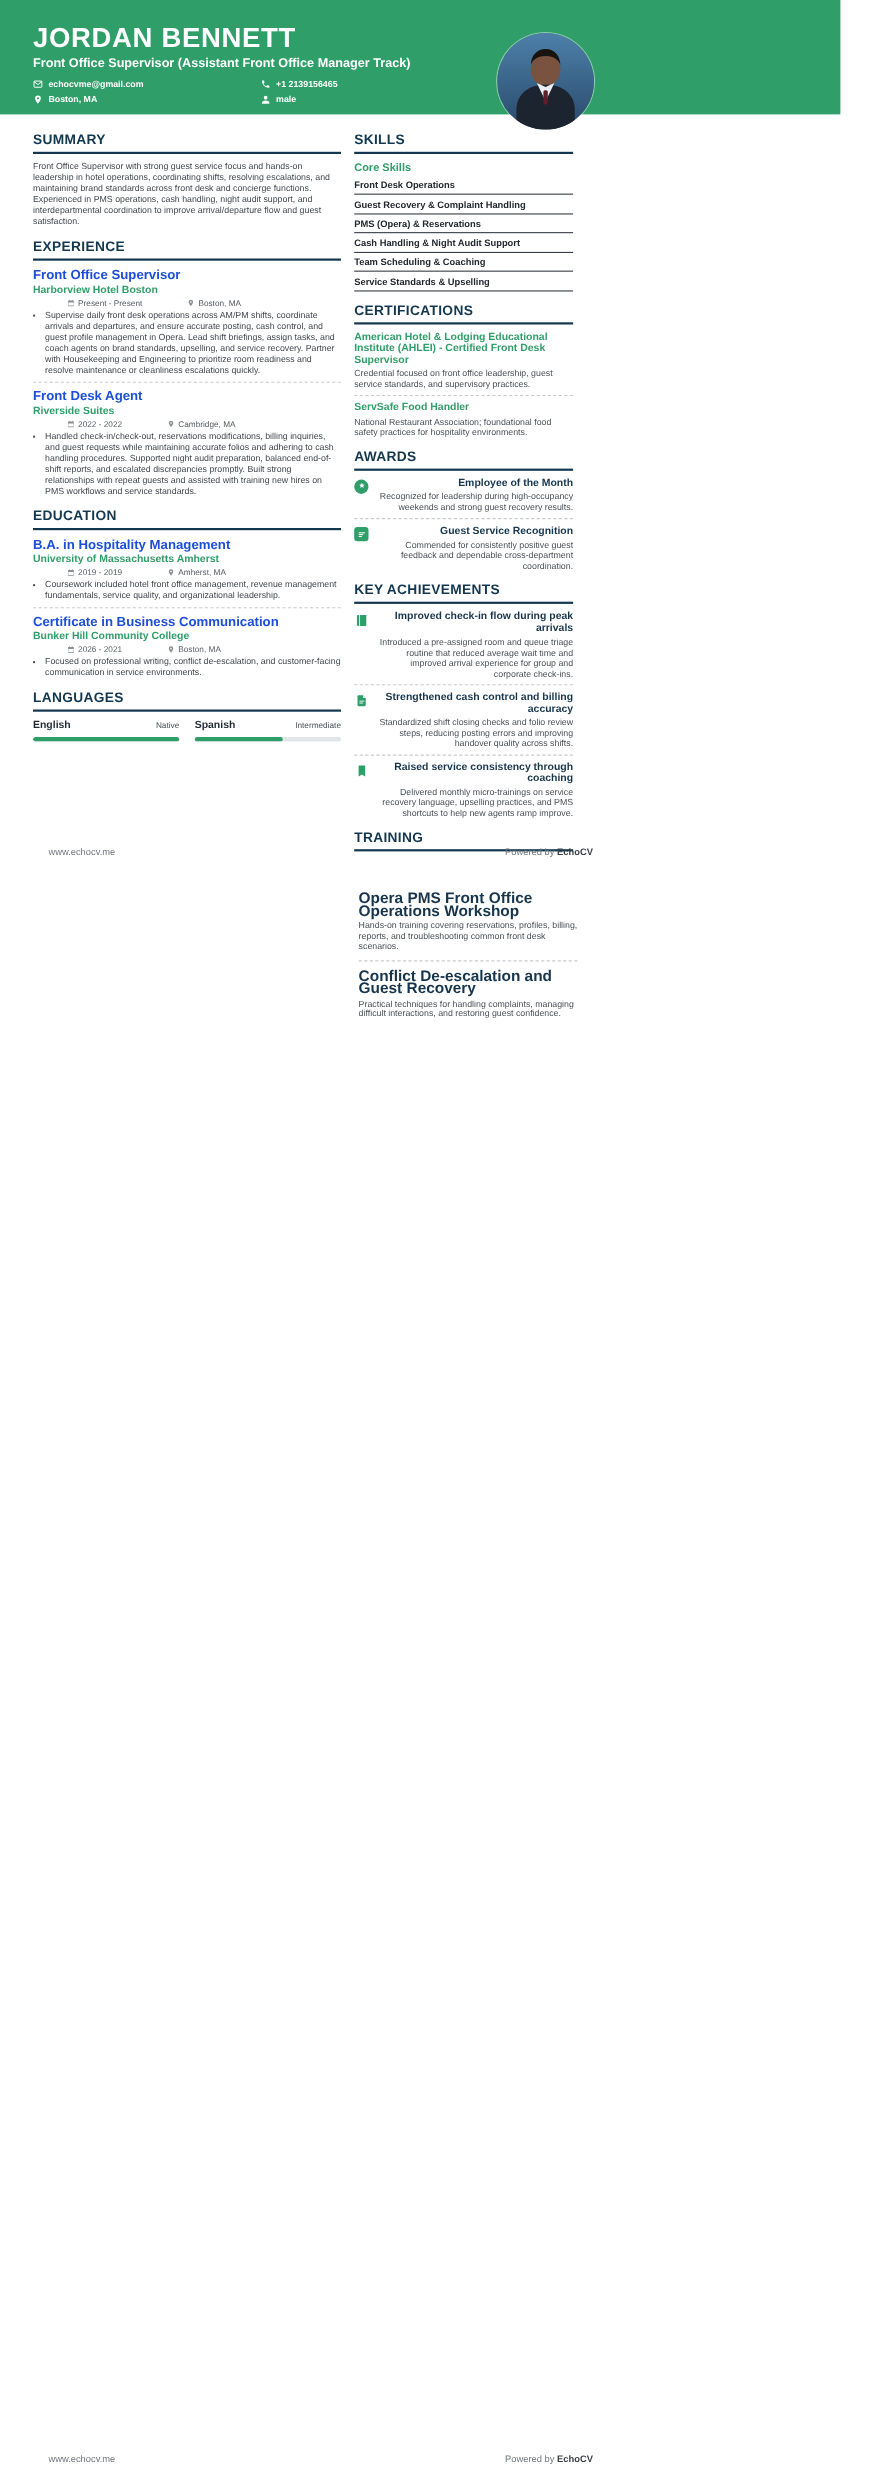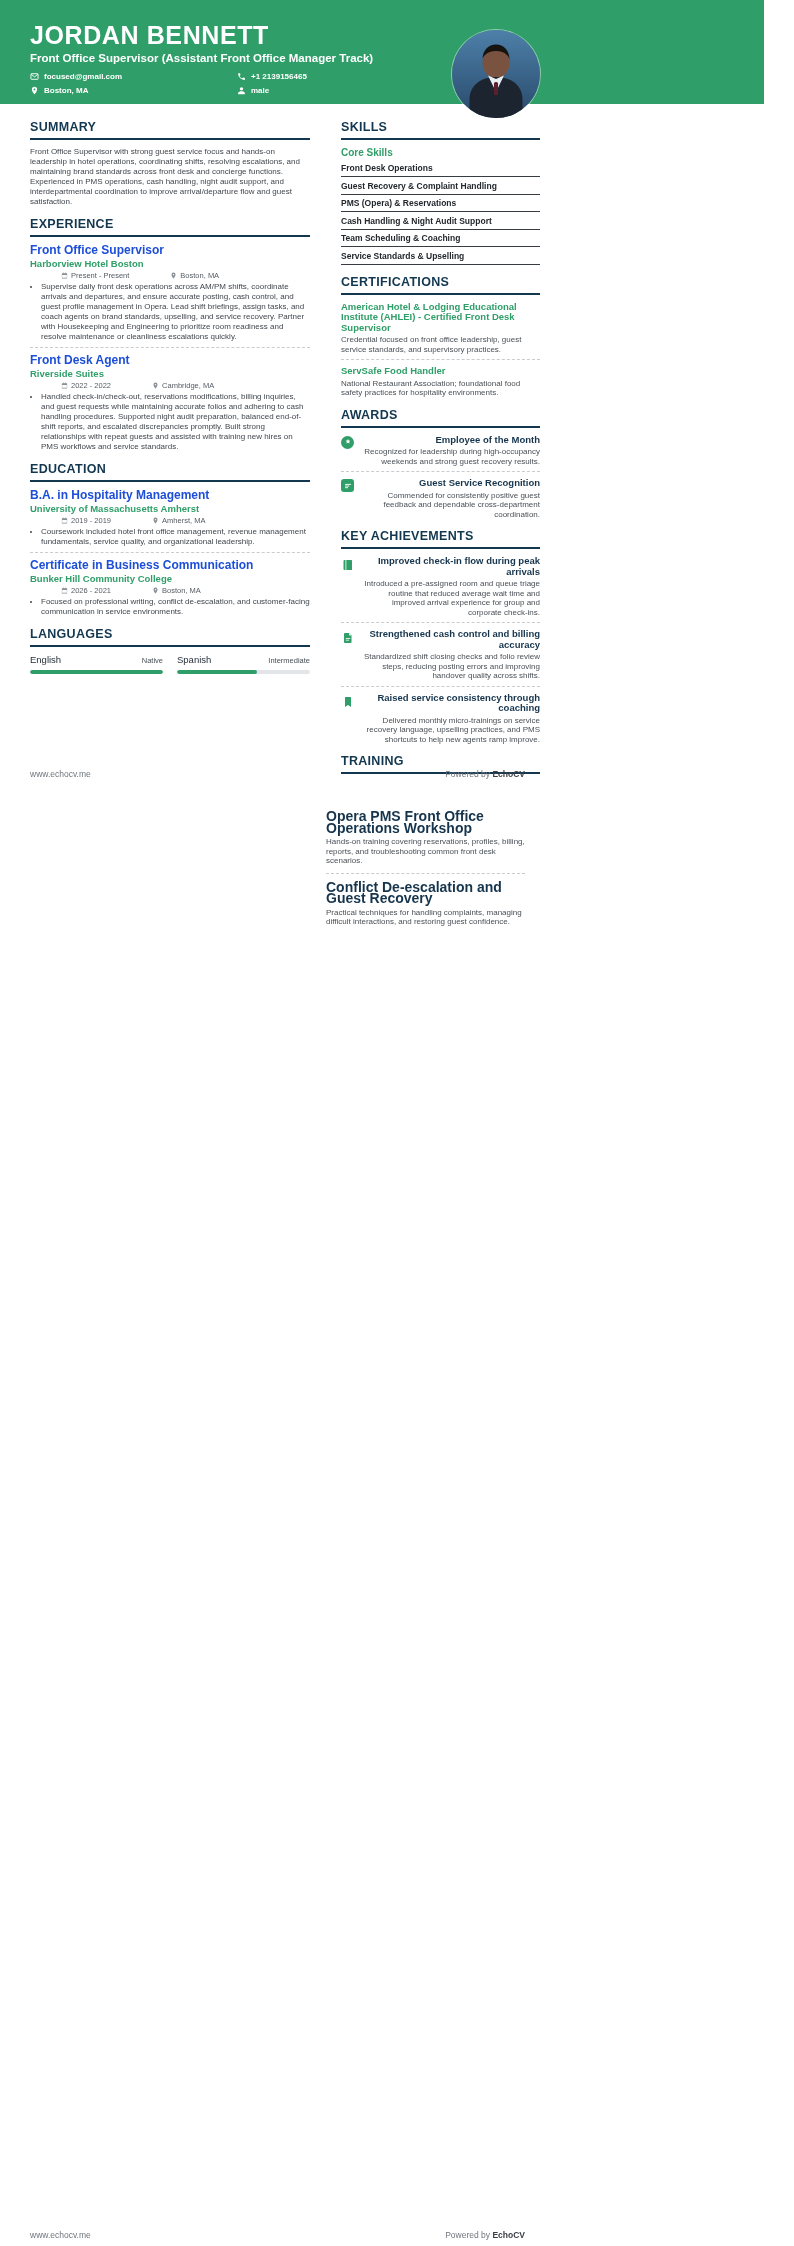--- a/index.html
+++ b/index.html
@@ -20,21 +20,21 @@
   .hero-title{margin-top:4px;font-size:11.5px;font-weight:700;}
   .contacts{margin-top:8px;display:grid;grid-template-columns:207px 220px;row-gap:5px;
     font-size:8px;font-weight:700;}
   .contact{display:flex;align-items:center;gap:5px;}
   .contact svg{width:9px;height:9px;flex:none;}
   .avatar{position:absolute;left:452px;top:30px;width:88px;height:88px;border-radius:50%;
     overflow:hidden;box-shadow:0 0 0 1px rgba(255,255,255,.45);}
   .avatar svg{display:block;width:88px;height:88px;}
 
   
-  .main{display:flex;gap:31px;padding:16px 269px 0 30px;}
+  .main{display:flex;gap:12px;padding:16px 269px 0 30px;}
   .col-left{width:280px;flex:none;}
   .col-right{width:199px;flex:none;}
 
   .sec{margin-bottom:10px;}
   .sec-h{margin:0 0 7px 0;font-size:12.5px;line-height:15px;font-weight:800;letter-spacing:.3px;
     color:#12374f;border-bottom:2px solid #12374f;padding-bottom:3px;}
 
   .body-text{margin:0;font-size:8px;line-height:10px;color:#41474d;}
 
   .item-title{margin:0;font-size:12px;line-height:13px;font-weight:600;color:#1d4ed8;}
@@ -42,21 +42,21 @@
   .meta{display:flex;gap:10px;align-items:center;font-size:7.5px;line-height:9px;color:#565c63;margin-bottom:2px;}
   .meta-chip{display:flex;align-items:center;gap:3px;padding-left:31px;}
   .meta-chip svg{width:7px;height:7px;flex:none;}
   .bullets{margin:2px 0 0 0;padding-left:11px;}
   .bullets li{font-size:8px;line-height:10px;color:#41474d;}
   .sep{border-top:1px dashed #c7ccd1;margin:5px 0 6px;}
 
   
   .lang-grid{display:grid;grid-template-columns:1fr 1fr;column-gap:14px;}
   .lang-row{display:flex;justify-content:space-between;align-items:baseline;}
-  .lang-name{font-size:9.5px;font-weight:400;color:#1f2a35;}
+  .lang-name{font-size:9.5px;font-weight:700;color:#1f2a35;}
   .lang-level{font-size:7.5px;color:#4a5056;}
   .bar{height:4px;background:#e3e6e9;border-radius:2px;margin-top:5px;overflow:hidden;}
   .bar-fill{height:100%;background:#2f9e68;border-radius:2px;}
 
   
   .skill-group{font-size:10px;font-weight:700;color:#2f9e68;margin:0 0 5px;}
   .skill{font-size:8.5px;line-height:10px;font-weight:700;color:#23282d;
     padding-bottom:3px;border-bottom:1.5px solid #373d43;margin-bottom:3.5px;}
 
   
@@ -72,41 +72,41 @@
   .ico-badge svg{width:10px;height:10px;}
   .ico-plain{width:13px;height:13px;flex:none;margin-top:1px;}
   .ico-plain svg{width:12px;height:12px;fill:#2f9e68;}
   .ico-title{margin:0 0 2px;font-size:9.5px;line-height:10.5px;font-weight:700;color:#16354d;}
 
   
   .train-title{margin:0 0 3px;font-size:14px;line-height:11.5px;font-weight:700;color:#16354d;}
   .training-continued{position:absolute;left:326px;top:26px;width:199px;}
 
   
-  .page-footer{position:absolute;left:30px;width:495px;bottom:6px;display:flex;
+  .page-footer{position:absolute;left:44px;width:495px;bottom:6px;display:flex;
     justify-content:space-between;align-items:flex-start;font-size:8.5px;color:#70767c;}
   .brand{color:#3a3f45;font-weight:700;}
 </style>
 </head>
 <body>
 
 <div class="canvas">
 
   <section class="page page1">
 
     <header class="hero">
       <h1>JORDAN BENNETT</h1>
       <div class="hero-title">Front Office Supervisor (Assistant Front Office Manager Track)</div>
       <div class="contacts">
         <div class="contact">
           <svg viewBox="0 0 24 24">
               <rect x="2.5" y="4.5" width="19" height="15" rx="1.5" fill="none" stroke="#fff" stroke-width="2.4"></rect>
               <path d="M3 6l9 7 9-7" fill="none" stroke="#fff" stroke-width="2.4"></path>
             </svg>
-          <span>focused@gmail.com</span>
+          <span>echocvme@gmail.com</span>
         </div>
         <div class="contact">
           <svg viewBox="0 0 24 24">
               <path fill="#fff" d="M6.62 10.79a15.05 15.05 0 0 0 6.59 6.59l2.2-2.2a1 1 0 0 1 1.01-.25c1.12.37 2.33.57 3.58.57a1 1 0 0 1 1 1V20a1 1 0 0 1-1 1C10.85 21 3 13.15 3 3.99A1 1 0 0 1 4 3h3.5a1 1 0 0 1 1 1c0 1.25.2 2.46.57 3.58a1 1 0 0 1-.25 1.01l-2.2 2.2z"></path>
             </svg>
           <span>+1 2139156465</span>
         </div>
         <div class="contact">
           <svg viewBox="0 0 24 24">
               <path fill="#fff" d="M12 2a7 7 0 0 0-7 7c0 5.25 7 13 7 13s7-7.75 7-13a7 7 0 0 0-7-7zm0 9.5A2.5 2.5 0 1 1 14.5 9 2.5 2.5 0 0 1 12 11.5z"></path>

